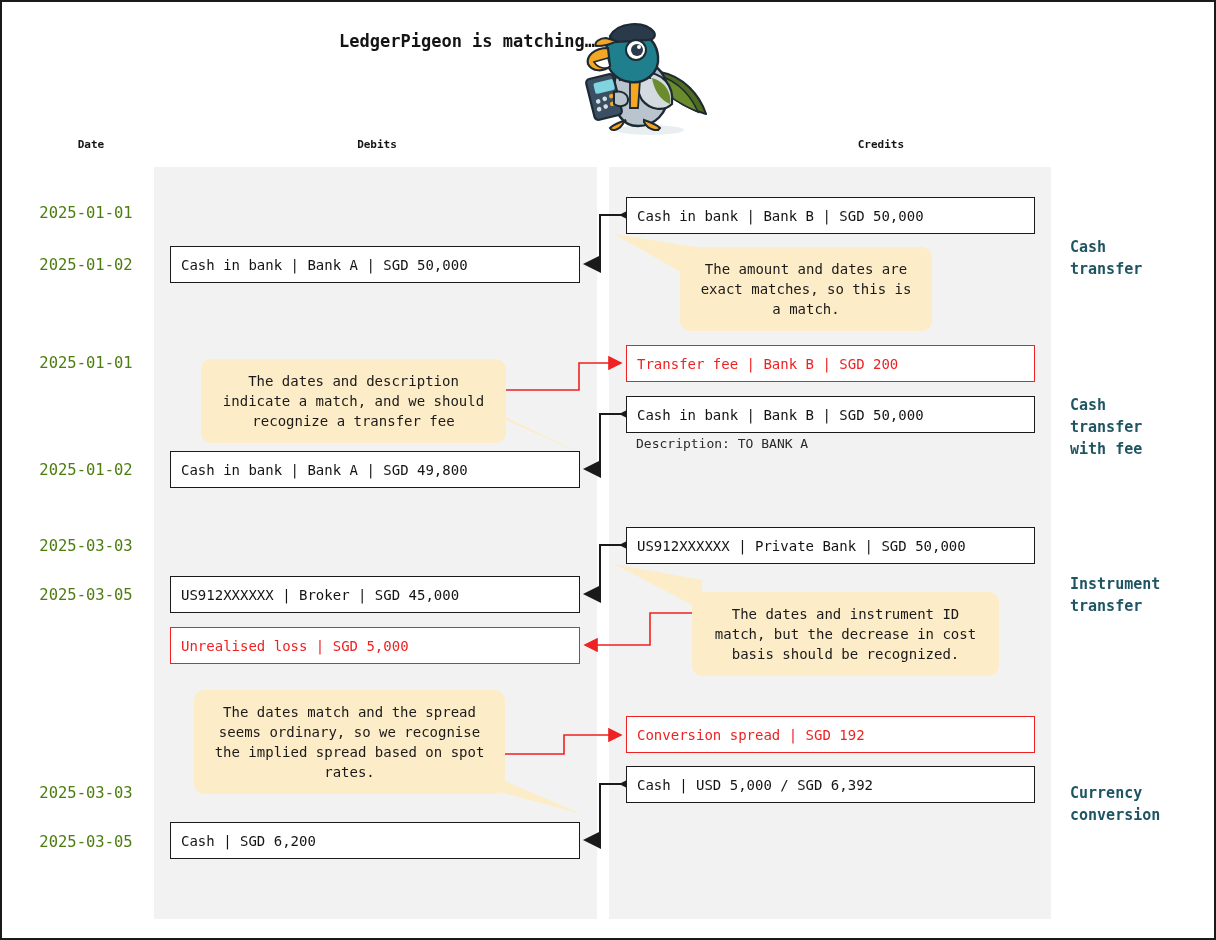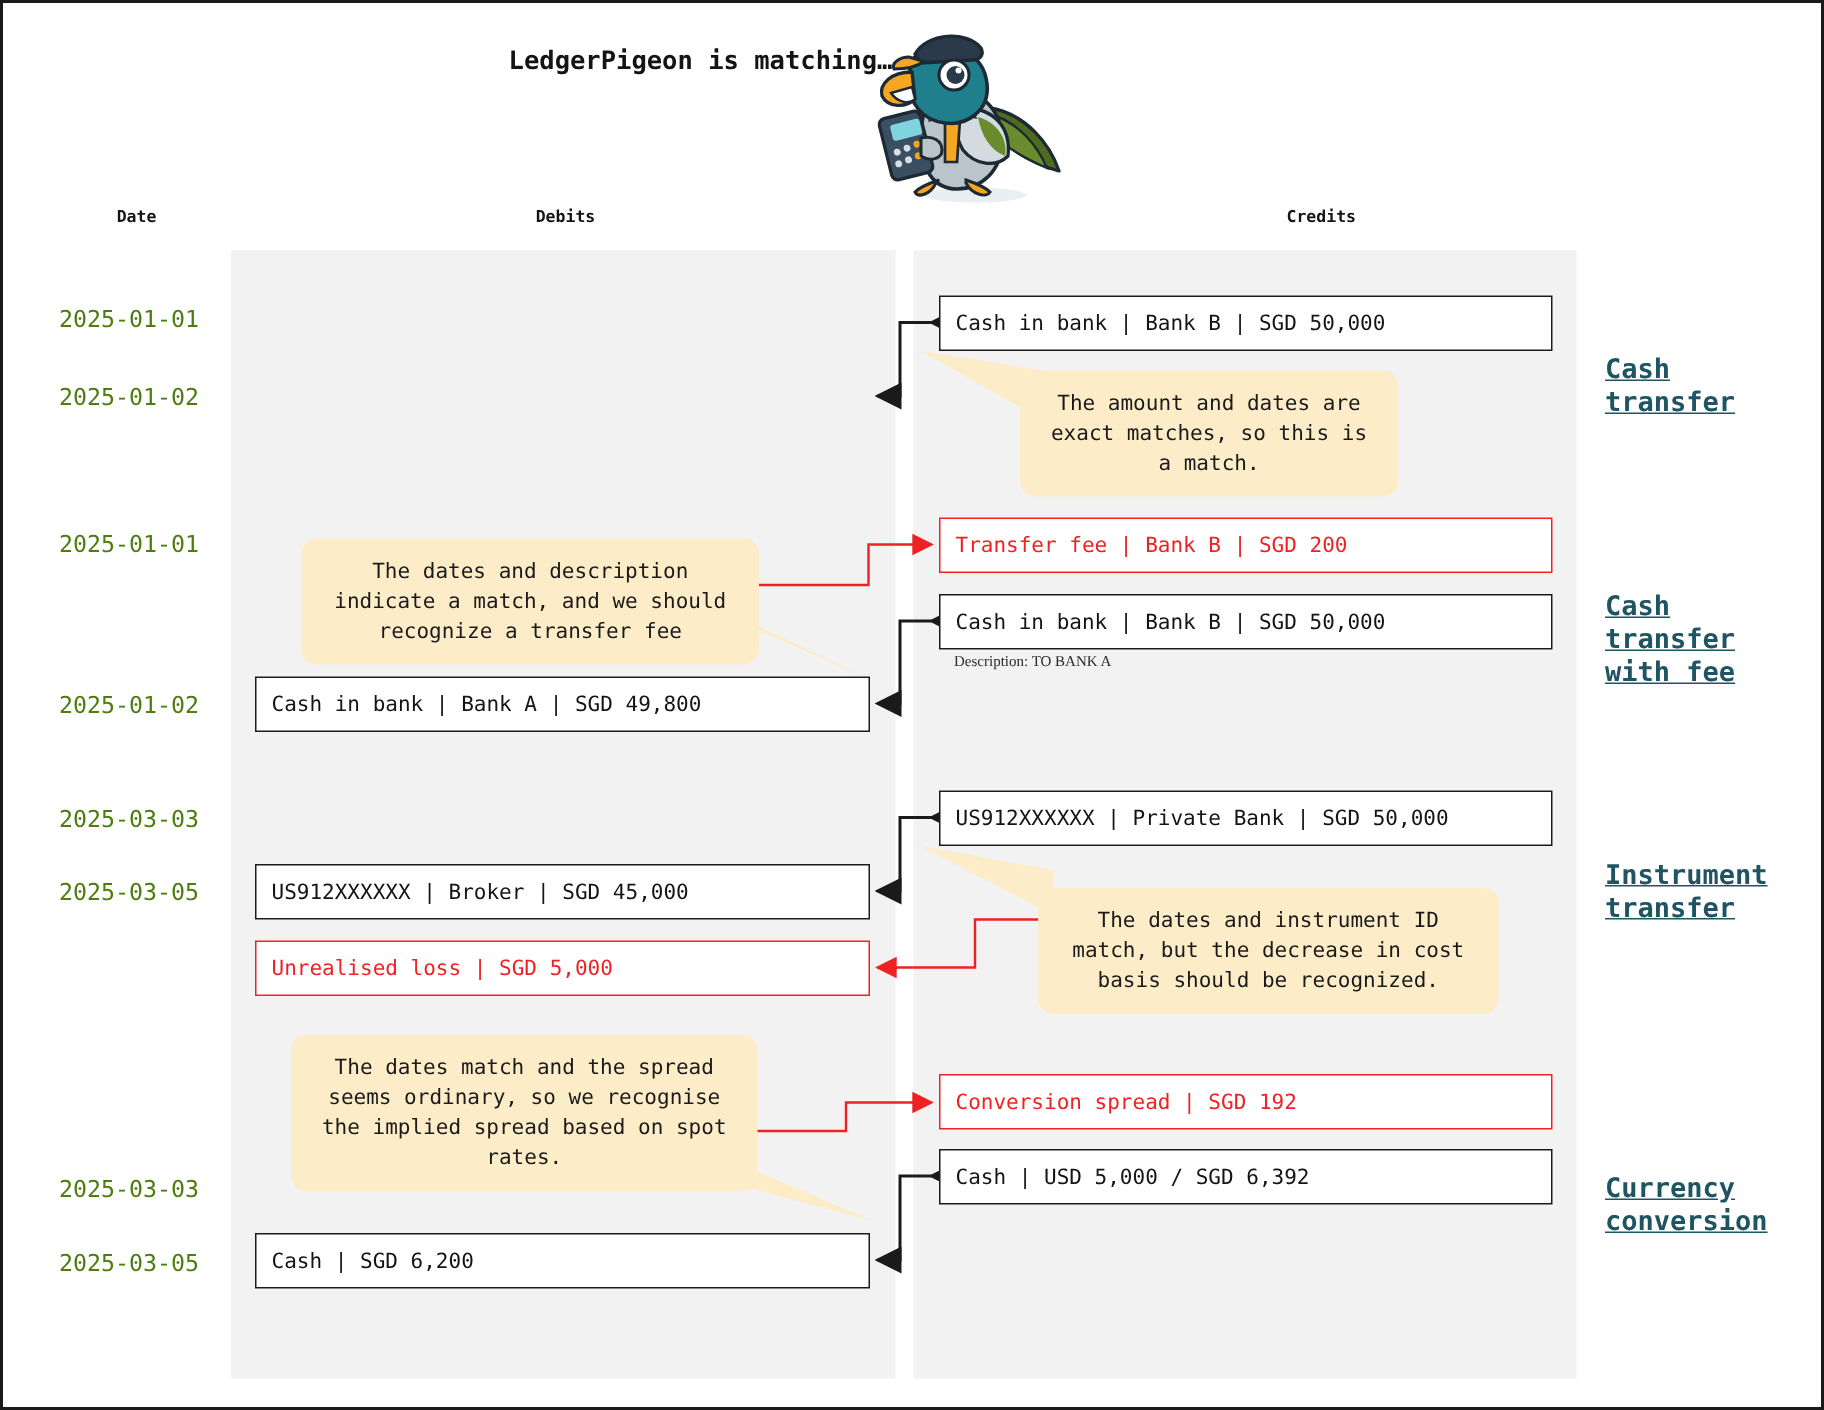--- a/index.html
+++ b/index.html
@@ -83,24 +83,23 @@
     white-space: nowrap;
   }
   .entry.debit  { left: 168px; width: 410px; }
   .entry.credit { left: 624px; width: 409px; }
   .entry.adjust {
     border-color: #ee2222;
     color: #ee2222;
   }
   .desc {
     position: absolute;
-    font-size: 10px;
+    font-size: 13px;
     color: #2a2a2a;
     white-space: nowrap;
-    font-family: Liberation Serif, serif;
   }
 
   
   .callout {
     position: absolute;
     background: #fdecc8;
     border-radius: 10px;
     font-size: 14px;
     line-height: 20px;
     color: #1a1a1a;
@@ -108,25 +107,24 @@
     padding: 12px 14px;
     white-space: pre-line;
     z-index: 3;
   }
 
   
   .grouplabel {
     position: absolute;
     left: 1068px; width: 146px;
     font-weight: bold;
-    font-size: 18px;
+    font-size: 15px;
     line-height: 22px;
     color: #1f5562;
     white-space: pre-line;
-    text-decoration: underline;
   }
 </style>
 </head>
 <body>
 
 <div class="frame">
 
   <div class="title">LedgerPigeon is
 matching…</div>
 
@@ -209,20 +207,21 @@
     <path d="M619,782 L598,782 L598,838 L583,838" fill="none" stroke="#1a1a1a" stroke-width="2" marker-start="url(#ablk)" marker-end="url(#ablk)"></path>
 
     <path d="M502,752 L562,752 L562,733 L619,733" fill="none" stroke="#ee2222" stroke-width="1.6" marker-end="url(#ared)"></path>
 
     <path d="M470,765 L580,812 L490,788 Z" fill="#fdecc8"></path>
   </svg>
 
   <div class="date-cell" style="top:202px">2025-01-01</div>
   <div class="date-cell" style="top:254px">2025-01-02</div>
   <div class="entry credit" style="top:195px;height:37px">Cash in bank | Bank B | SGD 50,000</div>
+  <div class="entry debit" style="top:244px;height:37px">Cash in bank | Bank A | SGD 50,000</div>
   <div class="callout" style="left:678px;top:245px;width:252px;">The amount and dates are
 exact matches, so this is
 a match.</div>
   <div class="grouplabel" style="top:234px">Cash
 transfer</div>
 
   <div class="date-cell" style="top:352px">2025-01-01</div>
   <div class="date-cell" style="top:459px">2025-01-02</div>
   <div class="entry credit adjust" style="top:343px;height:37px">Transfer fee | Bank B | SGD 200</div>
   <div class="entry credit" style="top:394px;height:37px">Cash in bank | Bank B | SGD 50,000</div>

